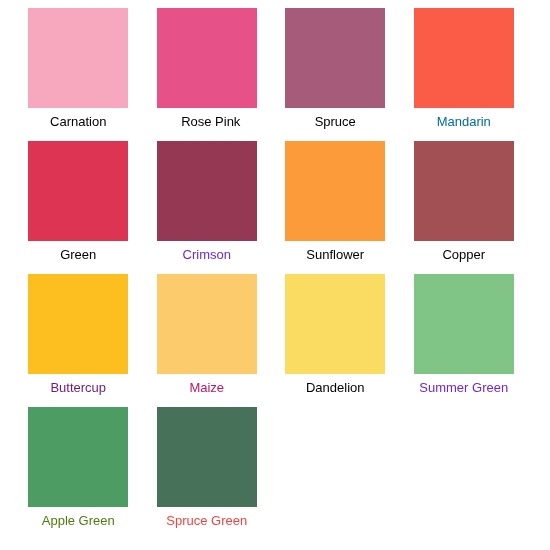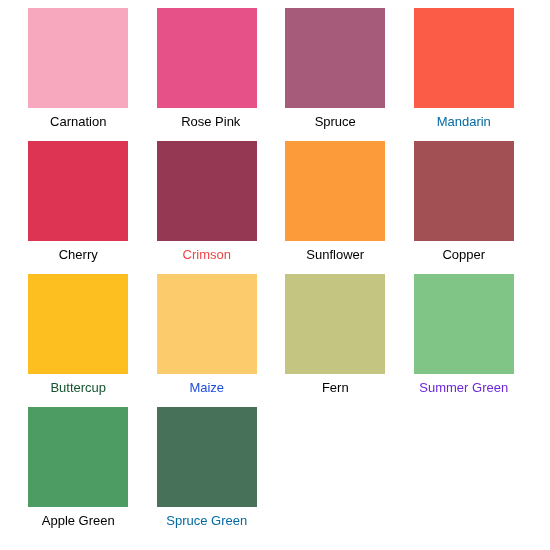--- a/index.html
+++ b/index.html
@@ -66,63 +66,63 @@
     <div class="swatch-label" style="color: rgb(0, 0, 0);">Spruce</div>
   </div>
 
   <div class="swatch-cell">
     <div class="swatch-chip" style="background-color: rgb(250, 92, 71);"></div>
     <div class="swatch-label" style="color: #0369a1;">Mandarin</div>
   </div>
 
   <div class="swatch-cell">
     <div class="swatch-chip" style="background-color: rgb(222, 52, 83);"></div>
-    <div class="swatch-label" style="color: rgb(0, 0, 0);">Cherry</div>
+    <div class="swatch-label" style="color: rgb(0, 0, 0);">Green</div>
   </div>
 
   <div class="swatch-cell">
     <div class="swatch-chip" style="background-color: rgb(149, 56, 84);"></div>
-    <div class="swatch-label" style="color: #ef4444;">Crimson</div>
+    <div class="swatch-label" style="color: #6d28d9;">Crimson</div>
   </div>
 
   <div class="swatch-cell">
     <div class="swatch-chip" style="background-color: rgb(252, 155, 57);"></div>
     <div class="swatch-label" style="color: rgb(0, 0, 0);">Sunflower</div>
   </div>
 
   <div class="swatch-cell">
     <div class="swatch-chip" style="background-color: rgb(162, 80, 84);"></div>
     <div class="swatch-label" style="color: rgb(0, 0, 0);">Copper</div>
   </div>
 
   <div class="swatch-cell">
     <div class="swatch-chip" style="background-color: rgb(253, 190, 31);"></div>
-    <div class="swatch-label" style="color: #14532d;">Buttercup</div>
+    <div class="swatch-label" style="color: #701a75;">Buttercup</div>
   </div>
 
   <div class="swatch-cell">
     <div class="swatch-chip" style="background-color: rgb(252, 204, 108);"></div>
-    <div class="swatch-label" style="color: #1d4ed8;">Maize</div>
+    <div class="swatch-label" style="color: #be185d;">Maize</div>
   </div>
 
+  <div class="swatch-cell">
+    <div class="swatch-chip" style="background-color: rgb(250, 220, 98);"></div>
+    <div class="swatch-label" style="color: rgb(0, 0, 0);">Dandelion</div>
+  </div>
 
-  <div class="swatch-cell">
-    <div class="swatch-chip" style="background-color: rgb(195, 197, 129);"></div>
-    <div class="swatch-label" style="color: rgb(0, 0, 0);">Fern</div>
-  </div>
 
   <div class="swatch-cell">
     <div class="swatch-chip" style="background-color: rgb(128, 196, 134);"></div>
     <div class="swatch-label" style="color: #6d28d9;">Summer Green</div>
   </div>
 
 
   <div class="swatch-cell">
     <div class="swatch-chip" style="background-color: rgb(76, 156, 100);"></div>
-    <div class="swatch-label" style="color: #000000;">Apple Green</div>
+    <div class="swatch-label" style="color: #4d7c0f;">Apple Green</div>
   </div>
 
   <div class="swatch-cell">
     <div class="swatch-chip" style="background-color: rgb(71, 113, 88);"></div>
-    <div class="swatch-label" style="color: #0369a1;">Spruce Green</div>
+    <div class="swatch-label" style="color: #ef4444;">Spruce Green</div>
   </div>
 
 </div>
 
 </body></html>

